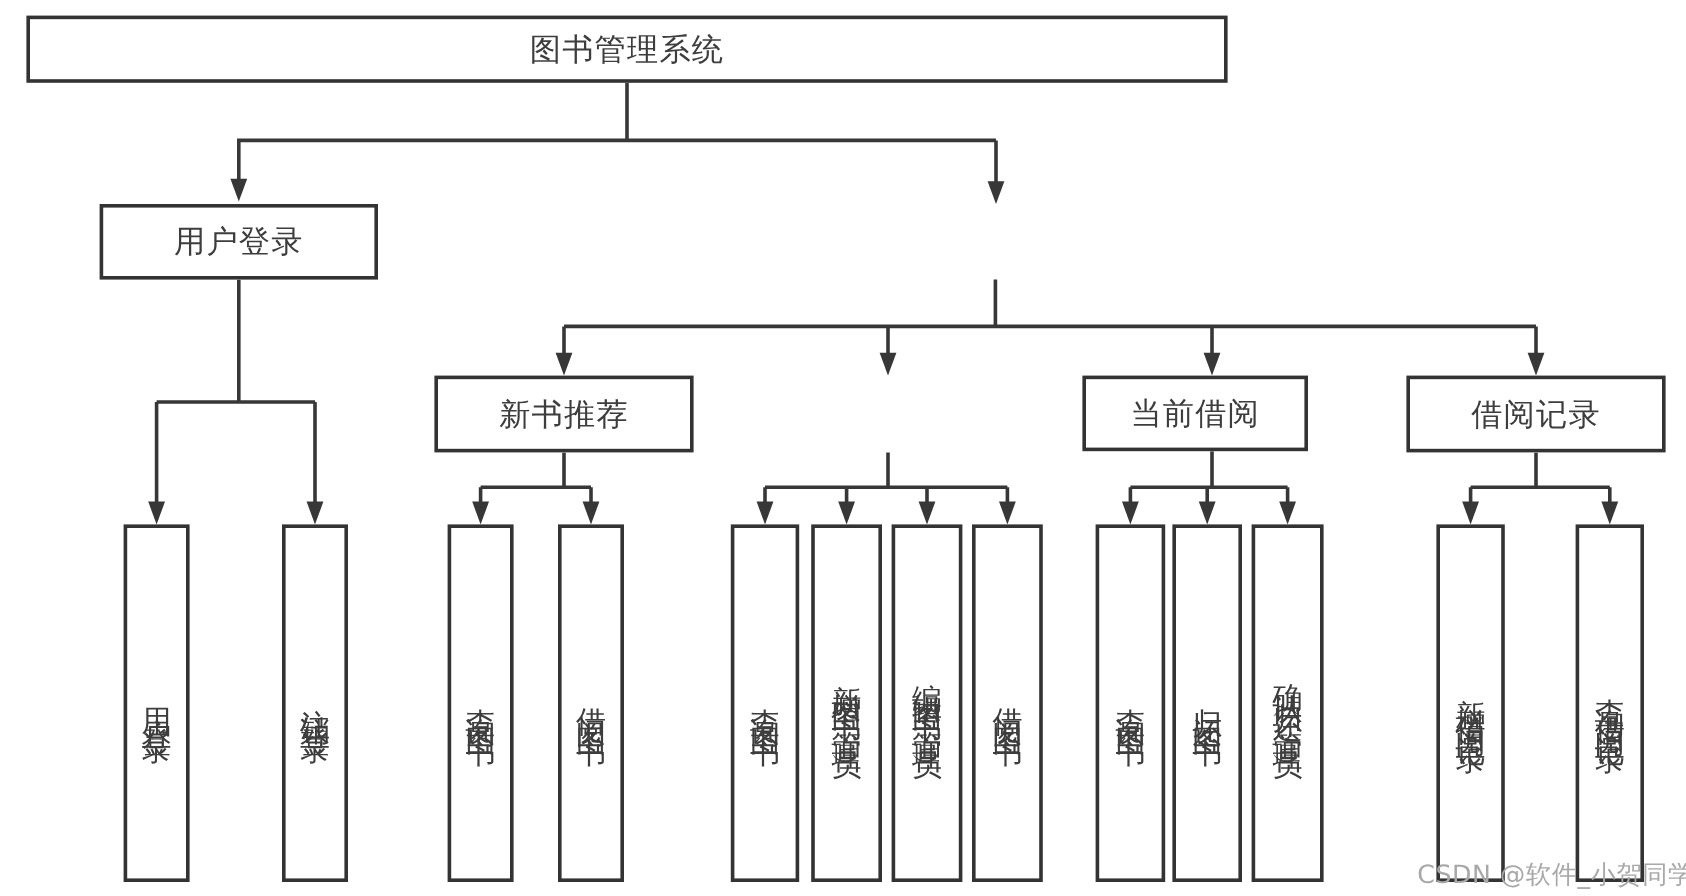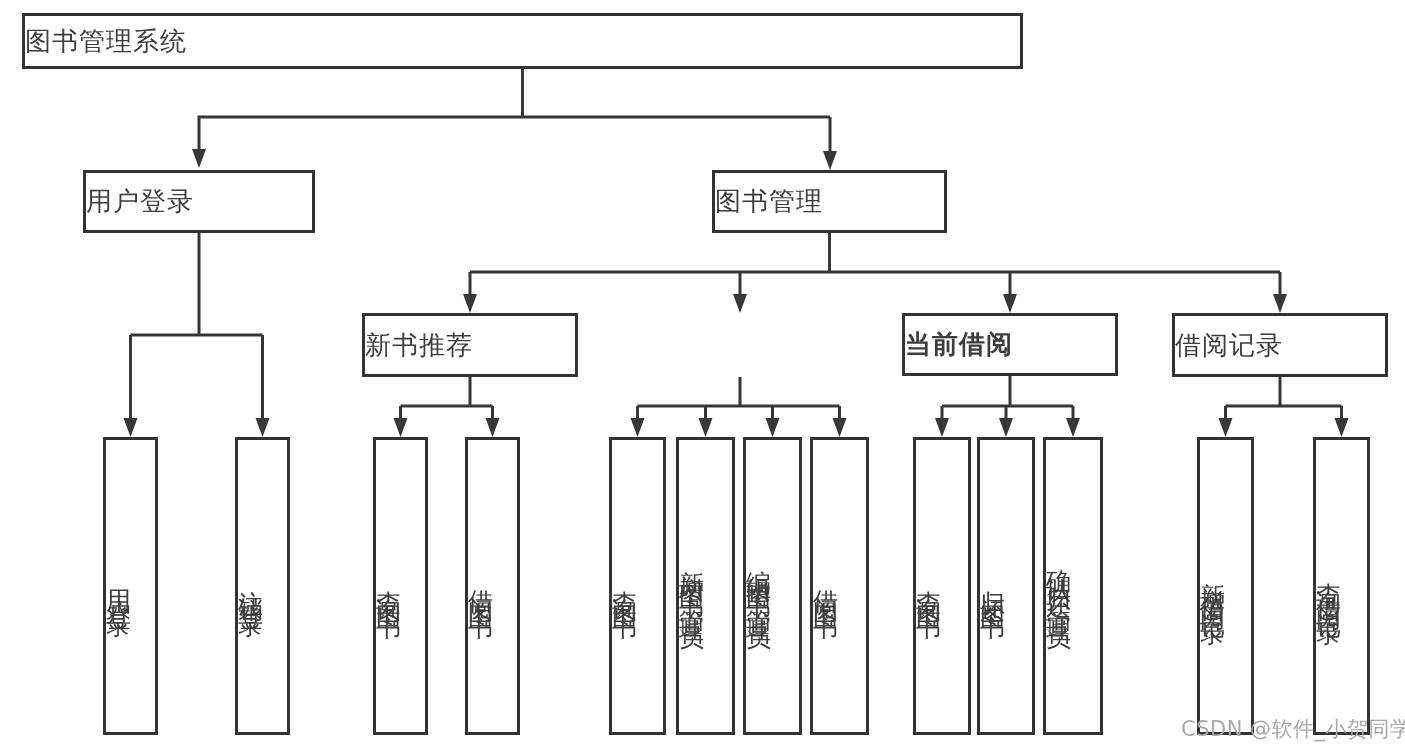--- a/index.html
+++ b/index.html
@@ -17,20 +17,21 @@
     width: 1405px; height: 747px;
     z-index: 1;
   }
   .node {
     position: absolute;
     box-sizing: border-box;
     background: #ffffff;
     border: 3px solid #333333;
     display: flex;
     align-items: center;
+    justify-content: center;
     color: #3d3d3d;
     z-index: 2;
   }
   .node.hbox .lbl {
     font-size: 26px;
     letter-spacing: 1px;
     white-space: nowrap;
   }
   .node.vbox .lbl {
     writing-mode: vertical-rl;
@@ -88,28 +89,25 @@
     </g>
   </svg>
 
   <div class="node hbox" style="left:22px; top:13px; width:1001px; height:56px;">
     <span class="lbl">图书管理系统</span>
   </div>
 
   <div class="node hbox" style="left:83px; top:170px; width:232px; height:63px;">
     <span class="lbl">用户登录</span>
   </div>
-  <div class="node hbox" style="left:712px; top:170px; width:235px; height:63px;">
-    <span class="lbl">图书管理</span>
-  </div>
 
   <div class="node hbox" style="left:362px; top:313px; width:216px; height:64px;">
     <span class="lbl">新书推荐</span>
   </div>
-  <div class="node hbox" style="left:902px; top:313px; width:216px; height:63px;font-weight:bold;">
+  <div class="node hbox" style="left:902px; top:313px; width:188px; height:63px;">
     <span class="lbl">当前借阅</span>
   </div>
   <div class="node hbox" style="left:1172px; top:313px; width:216px; height:64px;">
     <span class="lbl">借阅记录</span>
   </div>
 
   <div class="node vbox" style="left:103px; top:437px; width:55px; height:298px;">
     <span class="lbl">用户登录</span>
   </div>
   <div class="node vbox" style="left:235px; top:437px; width:55px; height:298px;">

